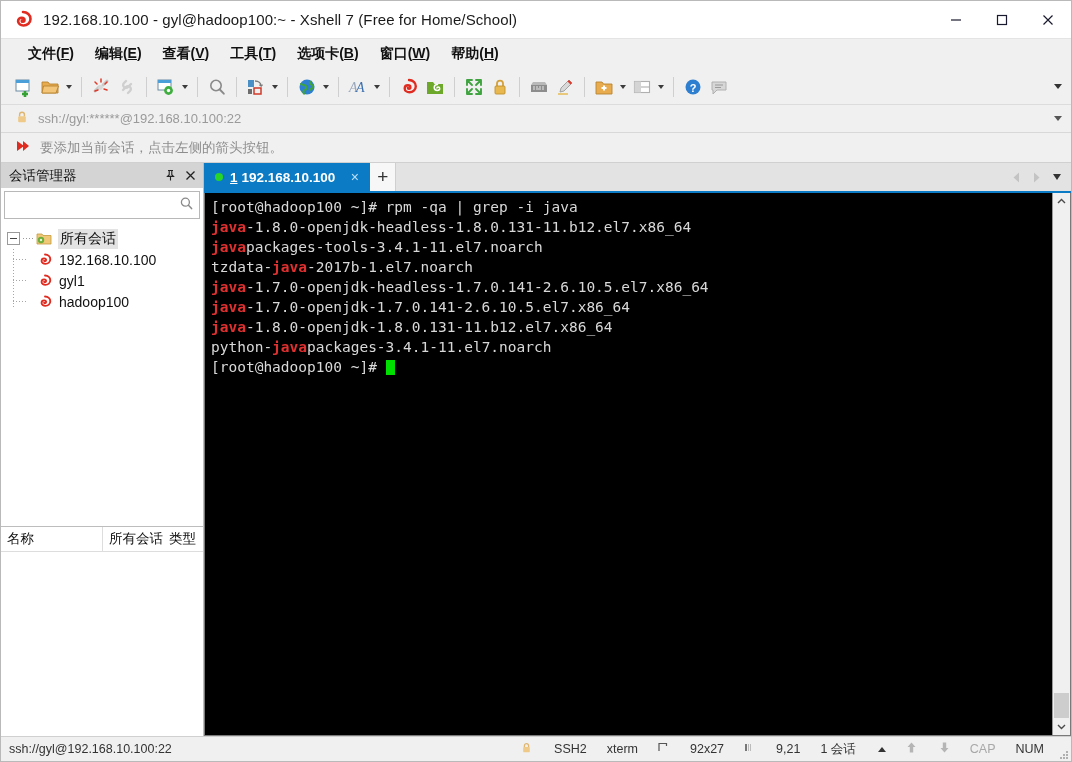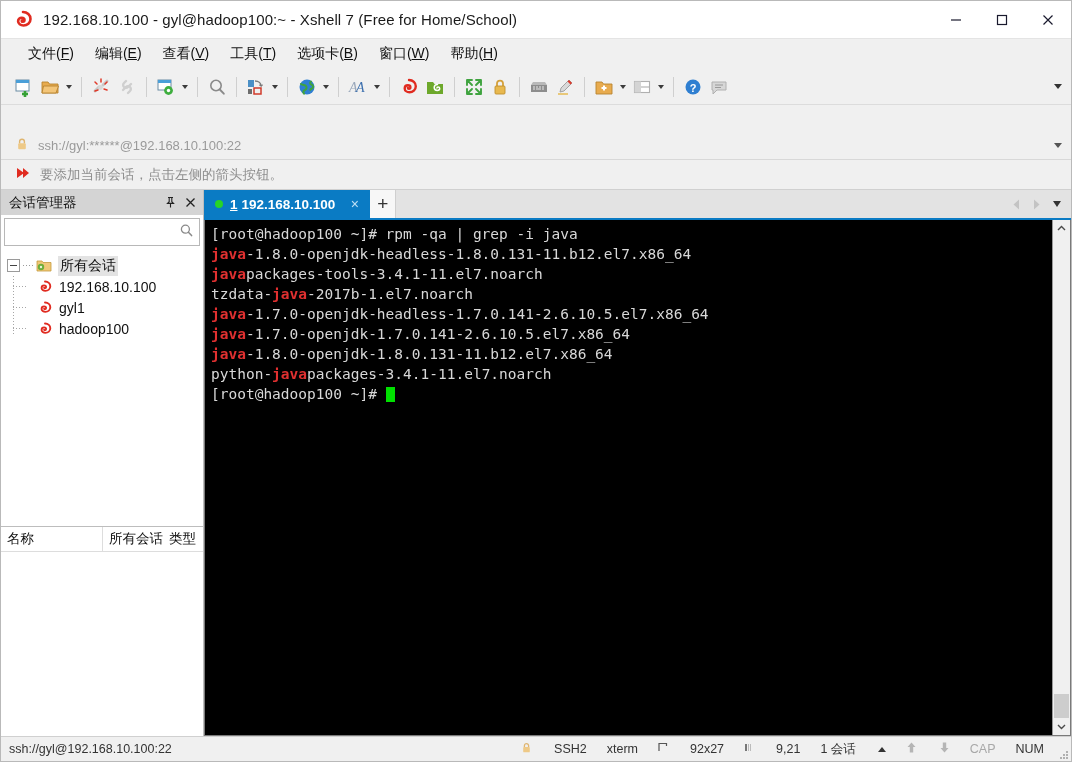--- a/index.html
+++ b/index.html
@@ -41,20 +41,21 @@
   }
   .wc svg { display: block; }
 
   
   .menubar {
     height: 30px; flex: 0 0 30px;
     background: #f0f0f0;
     display: flex; align-items: center;
     padding-left: 18px;
     border-bottom: 1px solid #f0f0f0;
+    font-weight: bold;
   }
   .menu-item {
     font-size: 14px; color: #111;
     padding: 4px 9px; margin-right: 3px;
     white-space: nowrap; cursor: default;
   }
   .menu-item u { text-decoration: underline; }
 
   
   .toolbar {
@@ -97,21 +98,20 @@
   }
 
   
   .addrbar {
     height: 28px; flex: 0 0 28px;
     background: #f0f0f0;
     display: flex; align-items: center;
     padding: 0 6px 0 14px;
     border-bottom: 1px solid #d8d8d8;
     position: relative;
-    margin-top: 27px;
   }
   .addr-lock { flex: 0 0 14px; margin-right: 9px; }
   .addr-text {
     font-size: 13px; color: #9a9a9a; white-space: nowrap;
   }
   .addr-caret {
     margin-left: auto; width: 14px; height: 14px;
     display: flex; align-items: center; justify-content: center;
   }
   .addr-caret:after {

